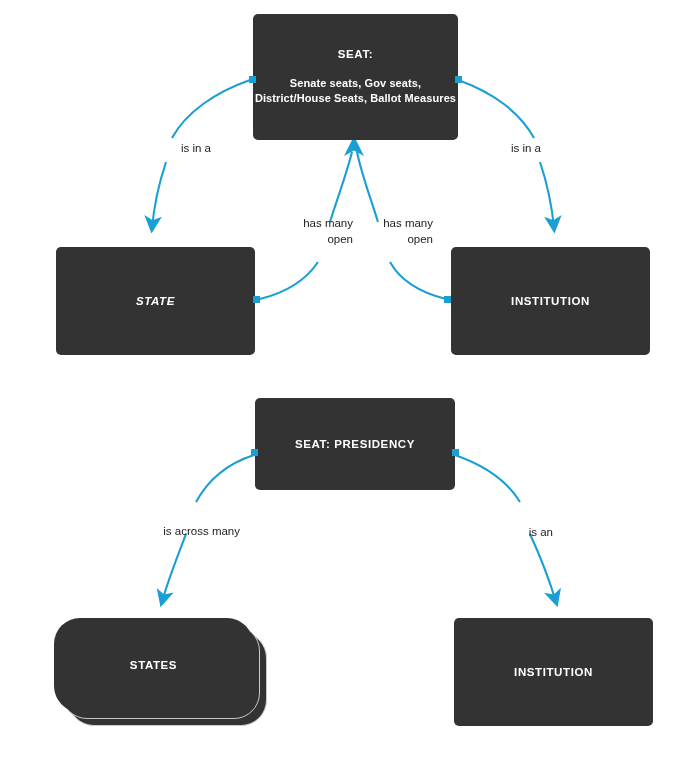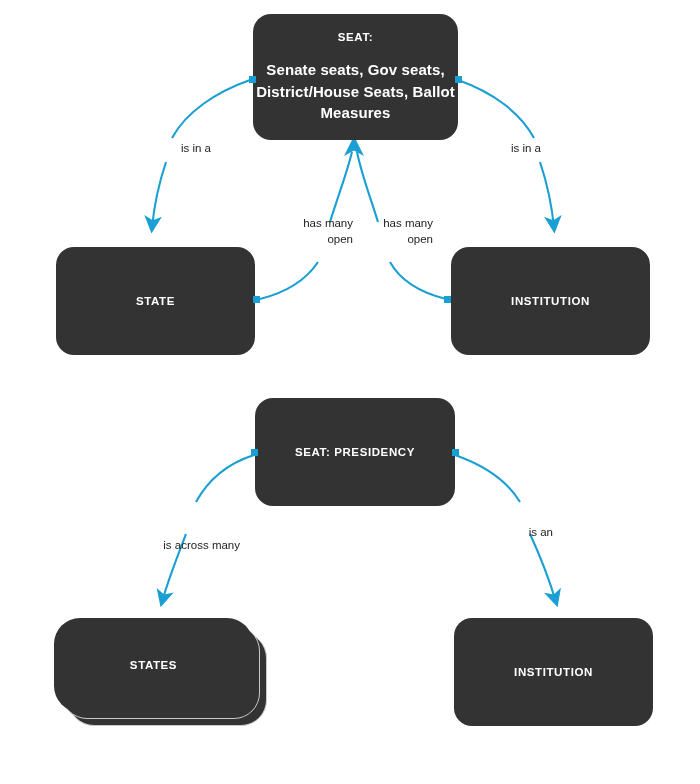--- a/index.html
+++ b/index.html
@@ -23,39 +23,39 @@
     position: absolute;
     left: 0;
     top: 0;
     width: 700px;
     height: 784px;
     pointer-events: none;
   }
   .node {
     position: absolute;
     background: #333333;
-    border-radius: 18px;
+    border-radius: 5px;
     box-sizing: border-box;
     display: flex;
     flex-direction: column;
     align-items: center;
     justify-content: center;
     text-align: center;
     color: #ffffff;
     z-index: 3;
   }
   .node-title {
     font-size: 11.5px;
     font-weight: bold;
     letter-spacing: 0.6px;
     line-height: 1.3;
     color: #ffffff;
   }
   .node-sub {
-    font-size: 15px;
+    font-size: 11px;
     font-weight: bold;
     line-height: 1.45;
     margin-top: 14px;
     color: #ffffff;
     letter-spacing: 0.1px;
   }
   
   .stack-wrap {
     position: absolute;
     z-index: 3;
@@ -151,31 +151,31 @@
 
   <div class="node" style="left:253px; top:14px; width:205px; height:126px;">
     <div class="node-title">SEAT:</div>
     <div class="node-sub">Senate seats, Gov seats,
 District/House Seats,
 Ballot Measures</div>
   </div>
   <div class="port-dot" style="left:249px; top:76px;"></div>
   <div class="port-dot" style="left:455px; top:76px;"></div>
 
-  <div class="node" style="left:56px; top:247px; width:199px; height:108px;">
+  <div class="node" style="left:56px; top:247px; width:199px; height:108px;font-style:italic;">
     <div class="node-title">STATE</div>
   </div>
   <div class="port-dot" style="left:253px; top:296px;"></div>
 
   <div class="node" style="left:451px; top:247px; width:199px; height:108px;">
     <div class="node-title">INSTITUTION</div>
   </div>
   <div class="port-dot" style="left:444px; top:296px;"></div>
 
-  <div class="node" style="left:255px; top:398px; width:200px; height:108px;">
+  <div class="node" style="left:255px; top:398px; width:200px; height:92px;">
     <div class="node-title">SEAT: PRESIDENCY</div>
   </div>
   <div class="port-dot" style="left:251px; top:449px;"></div>
   <div class="port-dot" style="left:452px; top:449px;"></div>
 
   <div class="stack-wrap" style="left:54px; top:618px; width:216px; height:112px;">
     <div class="stack-card back" style="left:14px; top:14px; width:199px; height:94px;"></div>
     <div class="stack-card back" style="left:7px; top:7px; width:199px; height:94px;"></div>
     <div class="stack-front" style="left:0px; top:0px; width:199px; height:94px;">
       <div class="node-title">STATES</div>
@@ -189,17 +189,17 @@
   <div class="edge-label" style="left:131px; top:141px; width:80px;">is in a</div>
 
   <div class="edge-label" style="left:461px; top:141px; width:80px;">is in a</div>
 
   <div class="edge-label" style="left:275px; top:216px; width:78px;">has many
 open</div>
 
   <div class="edge-label" style="left:355px; top:216px; width:78px;">has many
 open</div>
 
-  <div class="edge-label" style="left:124px; top:538px; width:116px;">is across many</div>
+  <div class="edge-label" style="left:124px; top:524px; width:116px;">is across many</div>
 
   <div class="edge-label" style="left:483px; top:525px; width:70px;">is an</div>
 
 </div>
 
 </body></html>

